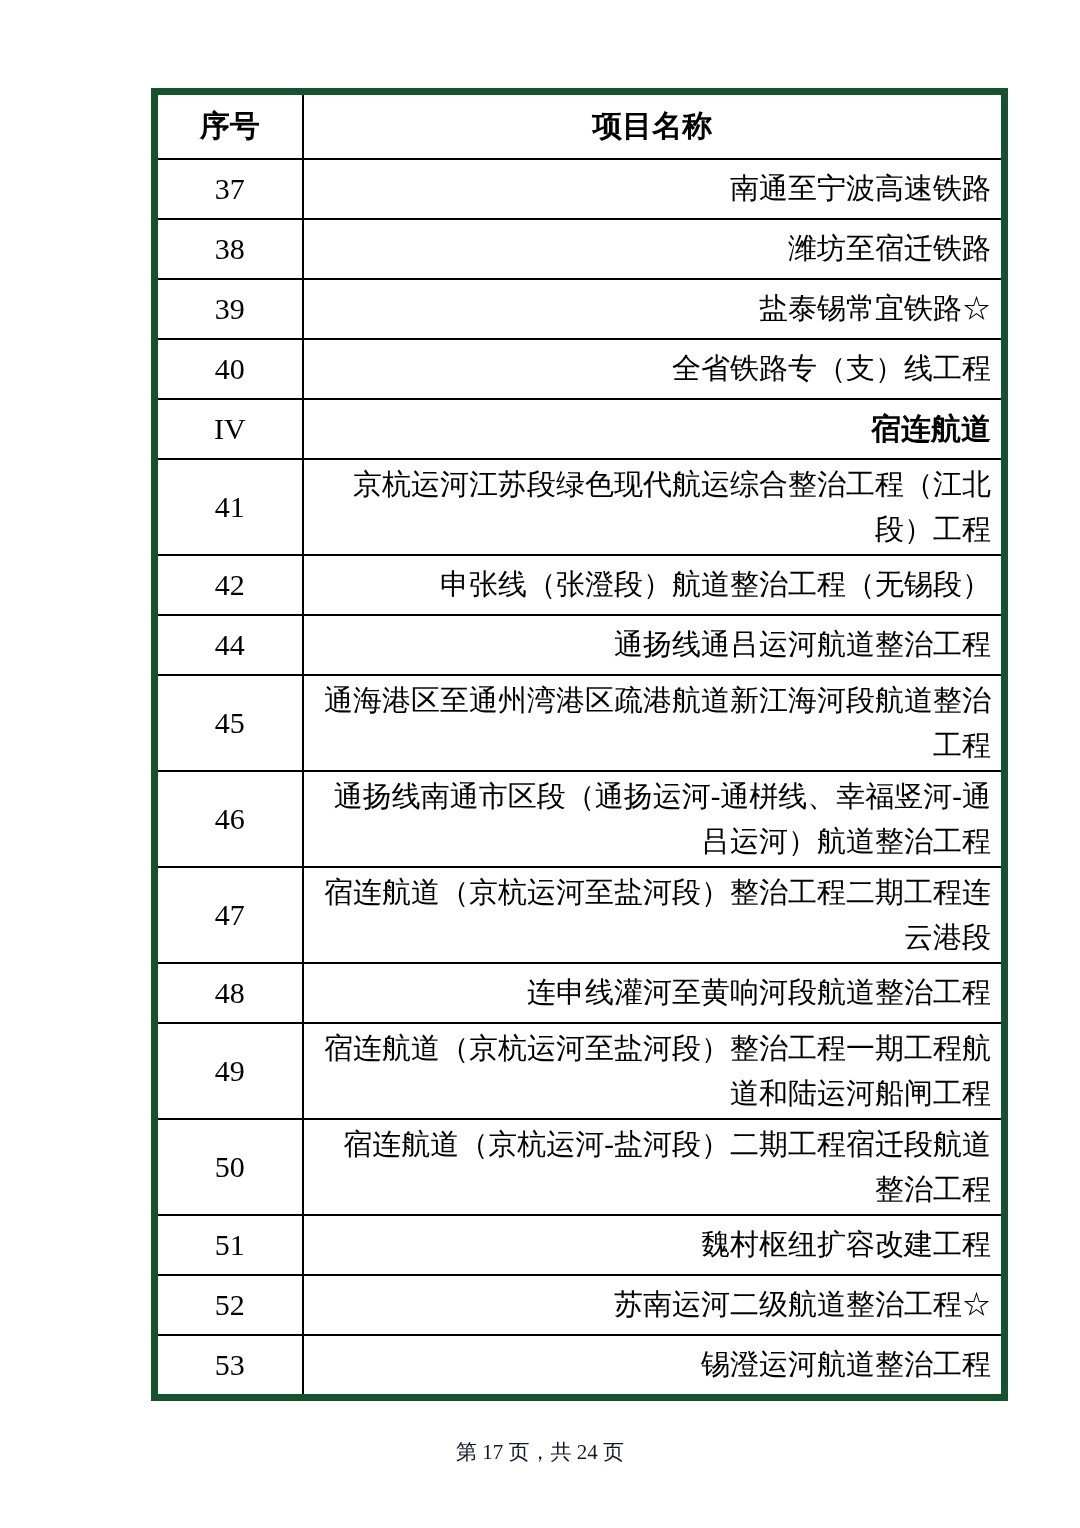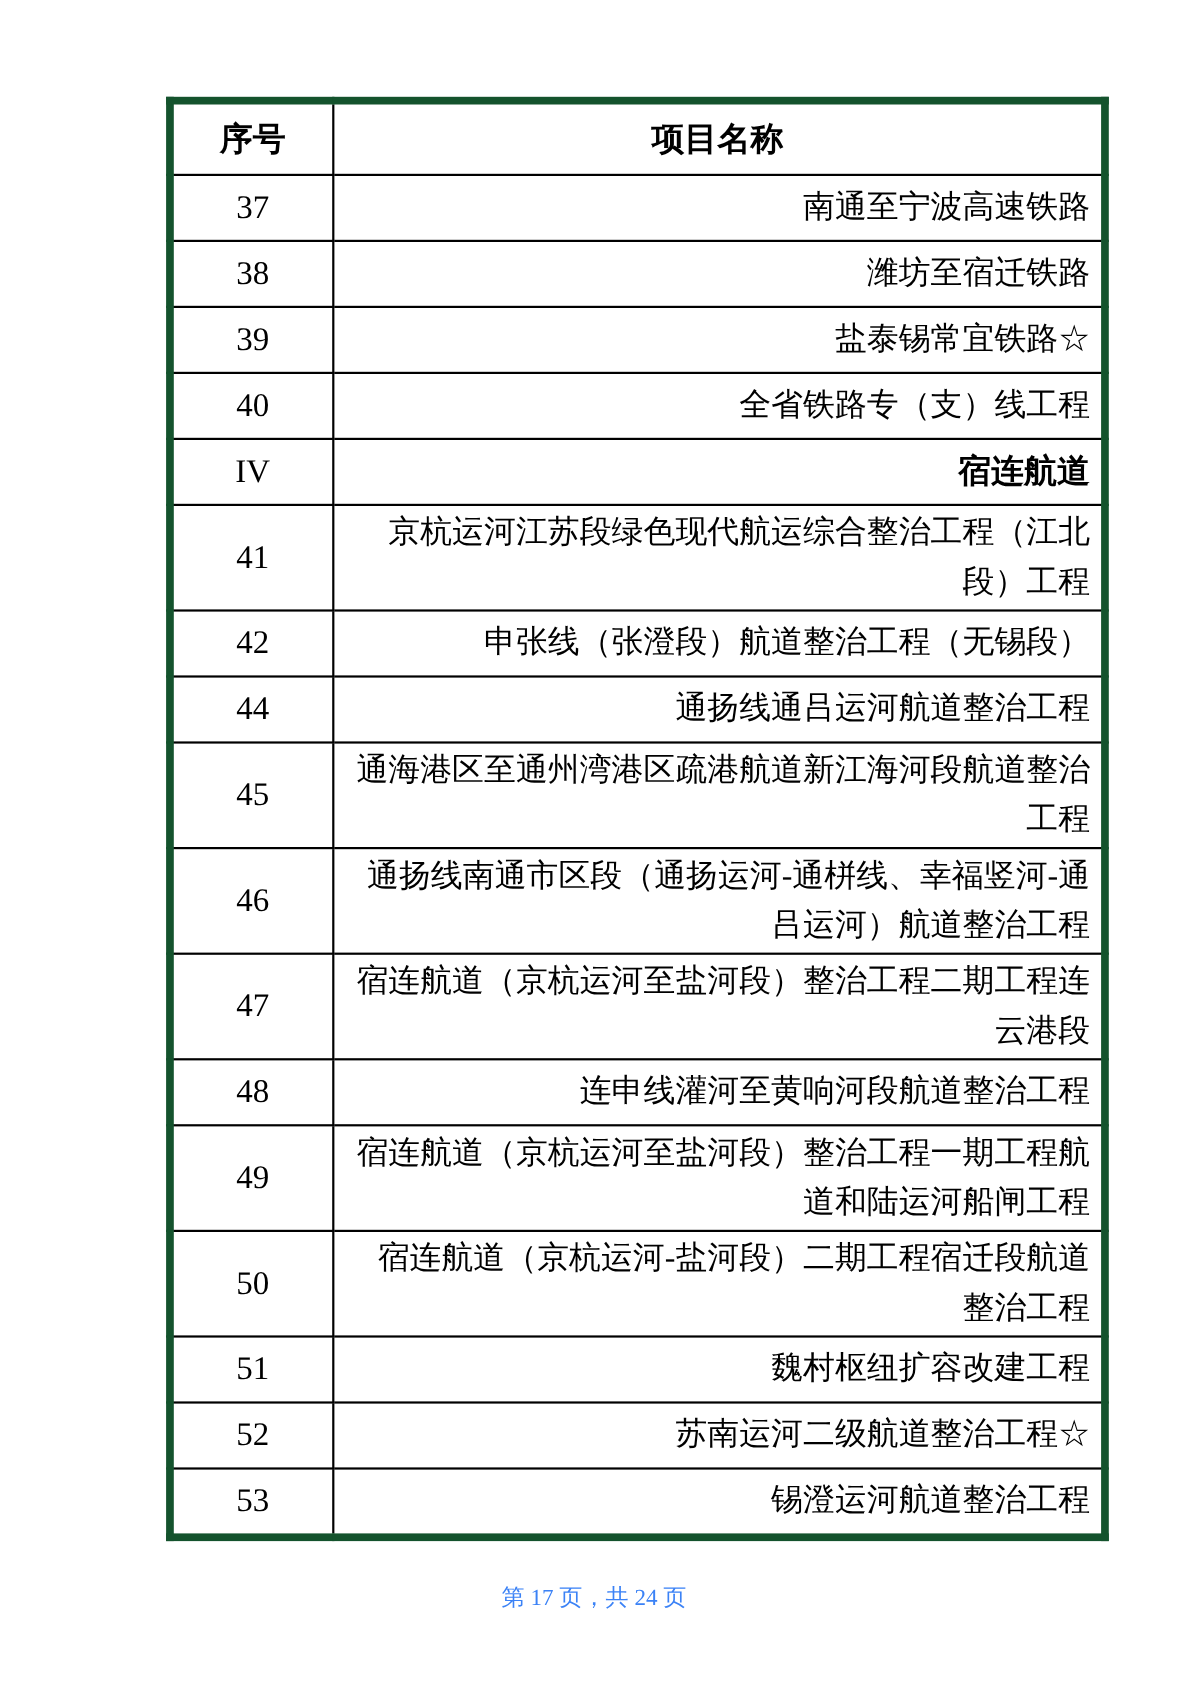--- a/index.html
+++ b/index.html
@@ -66,21 +66,21 @@
     font-size: 30px;
   }
   .page-footer {
     position: absolute;
     top: 1438px;
     left: 0;
     width: 100%;
     text-align: center;
     font-size: 21px;
     font-family: "Liberation Serif", "DejaVu Serif", serif;
-    color: #3b82f6;
+    color: #0f172a;
   }
 </style>
 </head>
 <body>
 
 <div class="page">
 
   <table class="doc-table">
     <colgroup>
       <col class="c-no">

